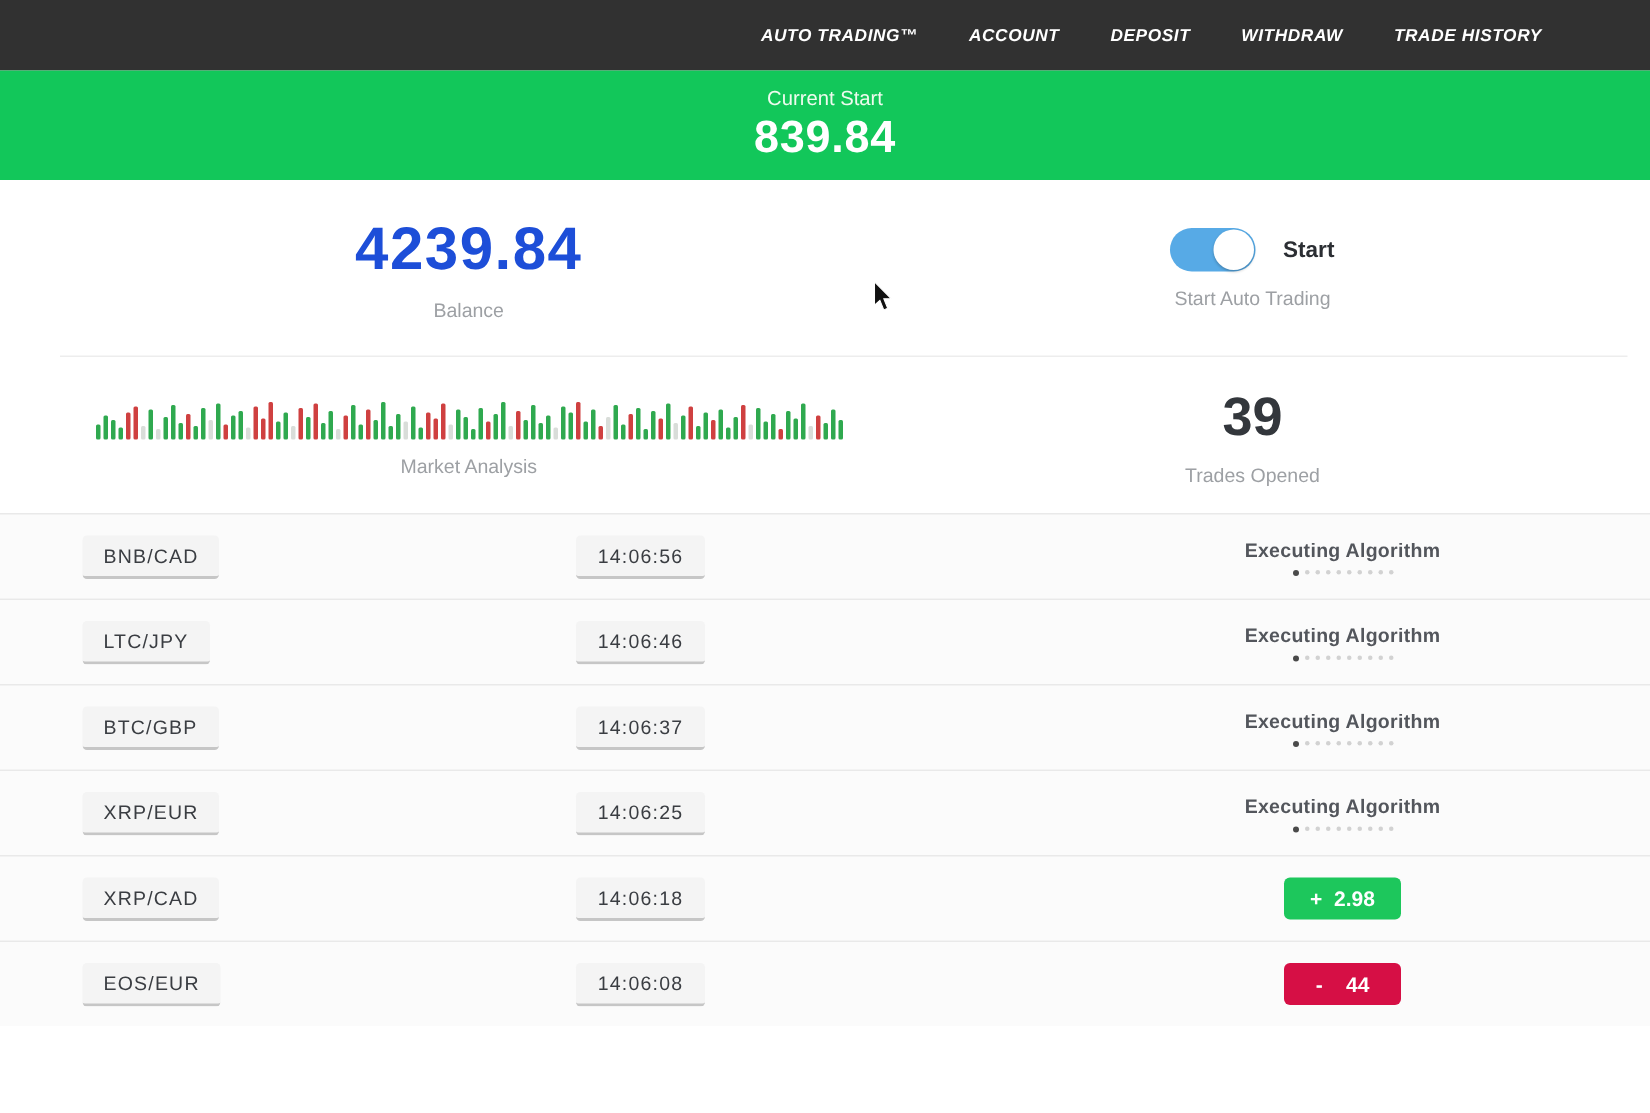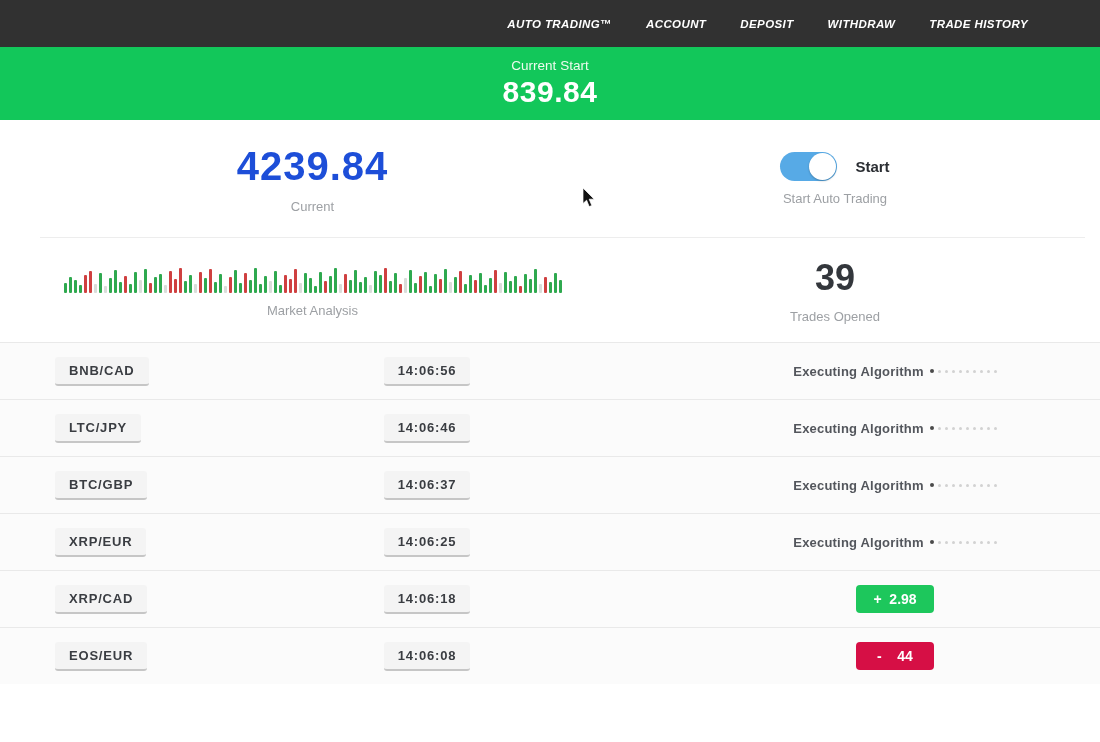--- a/index.html
+++ b/index.html
@@ -37,27 +37,27 @@
   .toggle-label { font-size:15px; font-weight:bold; color:#2b2e33; }
 
   
   .bars { display:flex; align-items:flex-end; gap:2px; height:30px; }
   .bar { width:3px; border-radius:1px; }
 
   
   .trade-row { height:57px; background:#fbfbfb; border-top:1px solid #e9e9e9;
     display:grid; grid-template-columns:232px 280px 1fr; align-items:center; padding-left:55px; }
   .pill { display:inline-block; background:#f4f4f4; border-bottom:2px solid #c6c6c6;
-    border-radius:3px; padding:6px 14px; font-size:13px; font-weight:bold; color:#3a3d42;
+    border-radius:3px; padding:6px 14px; font-size:13px; font-weight:normal; color:#3a3d42;
     letter-spacing:.8px; cursor:default; }
   .cell-pair { justify-self:start; }
   .cell-time { justify-self:center; }
   .cell-status { width:330px; margin-left:auto; margin-right:40px;
     display:flex; justify-content:center; }
-  .exec { display:flex; flex-direction:row; align-items:center; gap:6px; }
+  .exec { display:flex; flex-direction:column; align-items:center; gap:6px; }
   .exec-label { font-size:13px; font-weight:bold; color:#53565c; letter-spacing:.2px; }
   .dots { display:flex; gap:4px; align-items:center; }
   .dot { width:3px; height:3px; border-radius:50%; background:#d2d2d2; }
   .dot-active { width:4px; height:4px; background:#4a4a4a; }
   .badge { min-width:78px; text-align:center; padding:6px 10px; border-radius:4px;
     color:#fff; font-size:14px; font-weight:bold; white-space:pre; }
   .badge-green { background:var(--badge-green); }
   .badge-red { background:var(--badge-red); }
 
   
@@ -77,21 +77,21 @@
 </div>
 
 <div class="banner">
   <div class="banner-label">Current Start</div>
   <div class="banner-value">839.84</div>
 </div>
 
 <div class="stats-row stats-row-1">
   <div class="stat-cell">
     <div class="big-num">4239.84</div>
-    <div class="stat-label">Current</div>
+    <div class="stat-label">Balance</div>
   </div>
   <div class="stat-cell">
     <div class="toggle-wrap">
       <div class="toggle">
         <div class="toggle-knob"></div>
       </div>
       <div class="toggle-label">Start</div>
     </div>
     <div class="stat-label">Start Auto Trading</div>
   </div>

